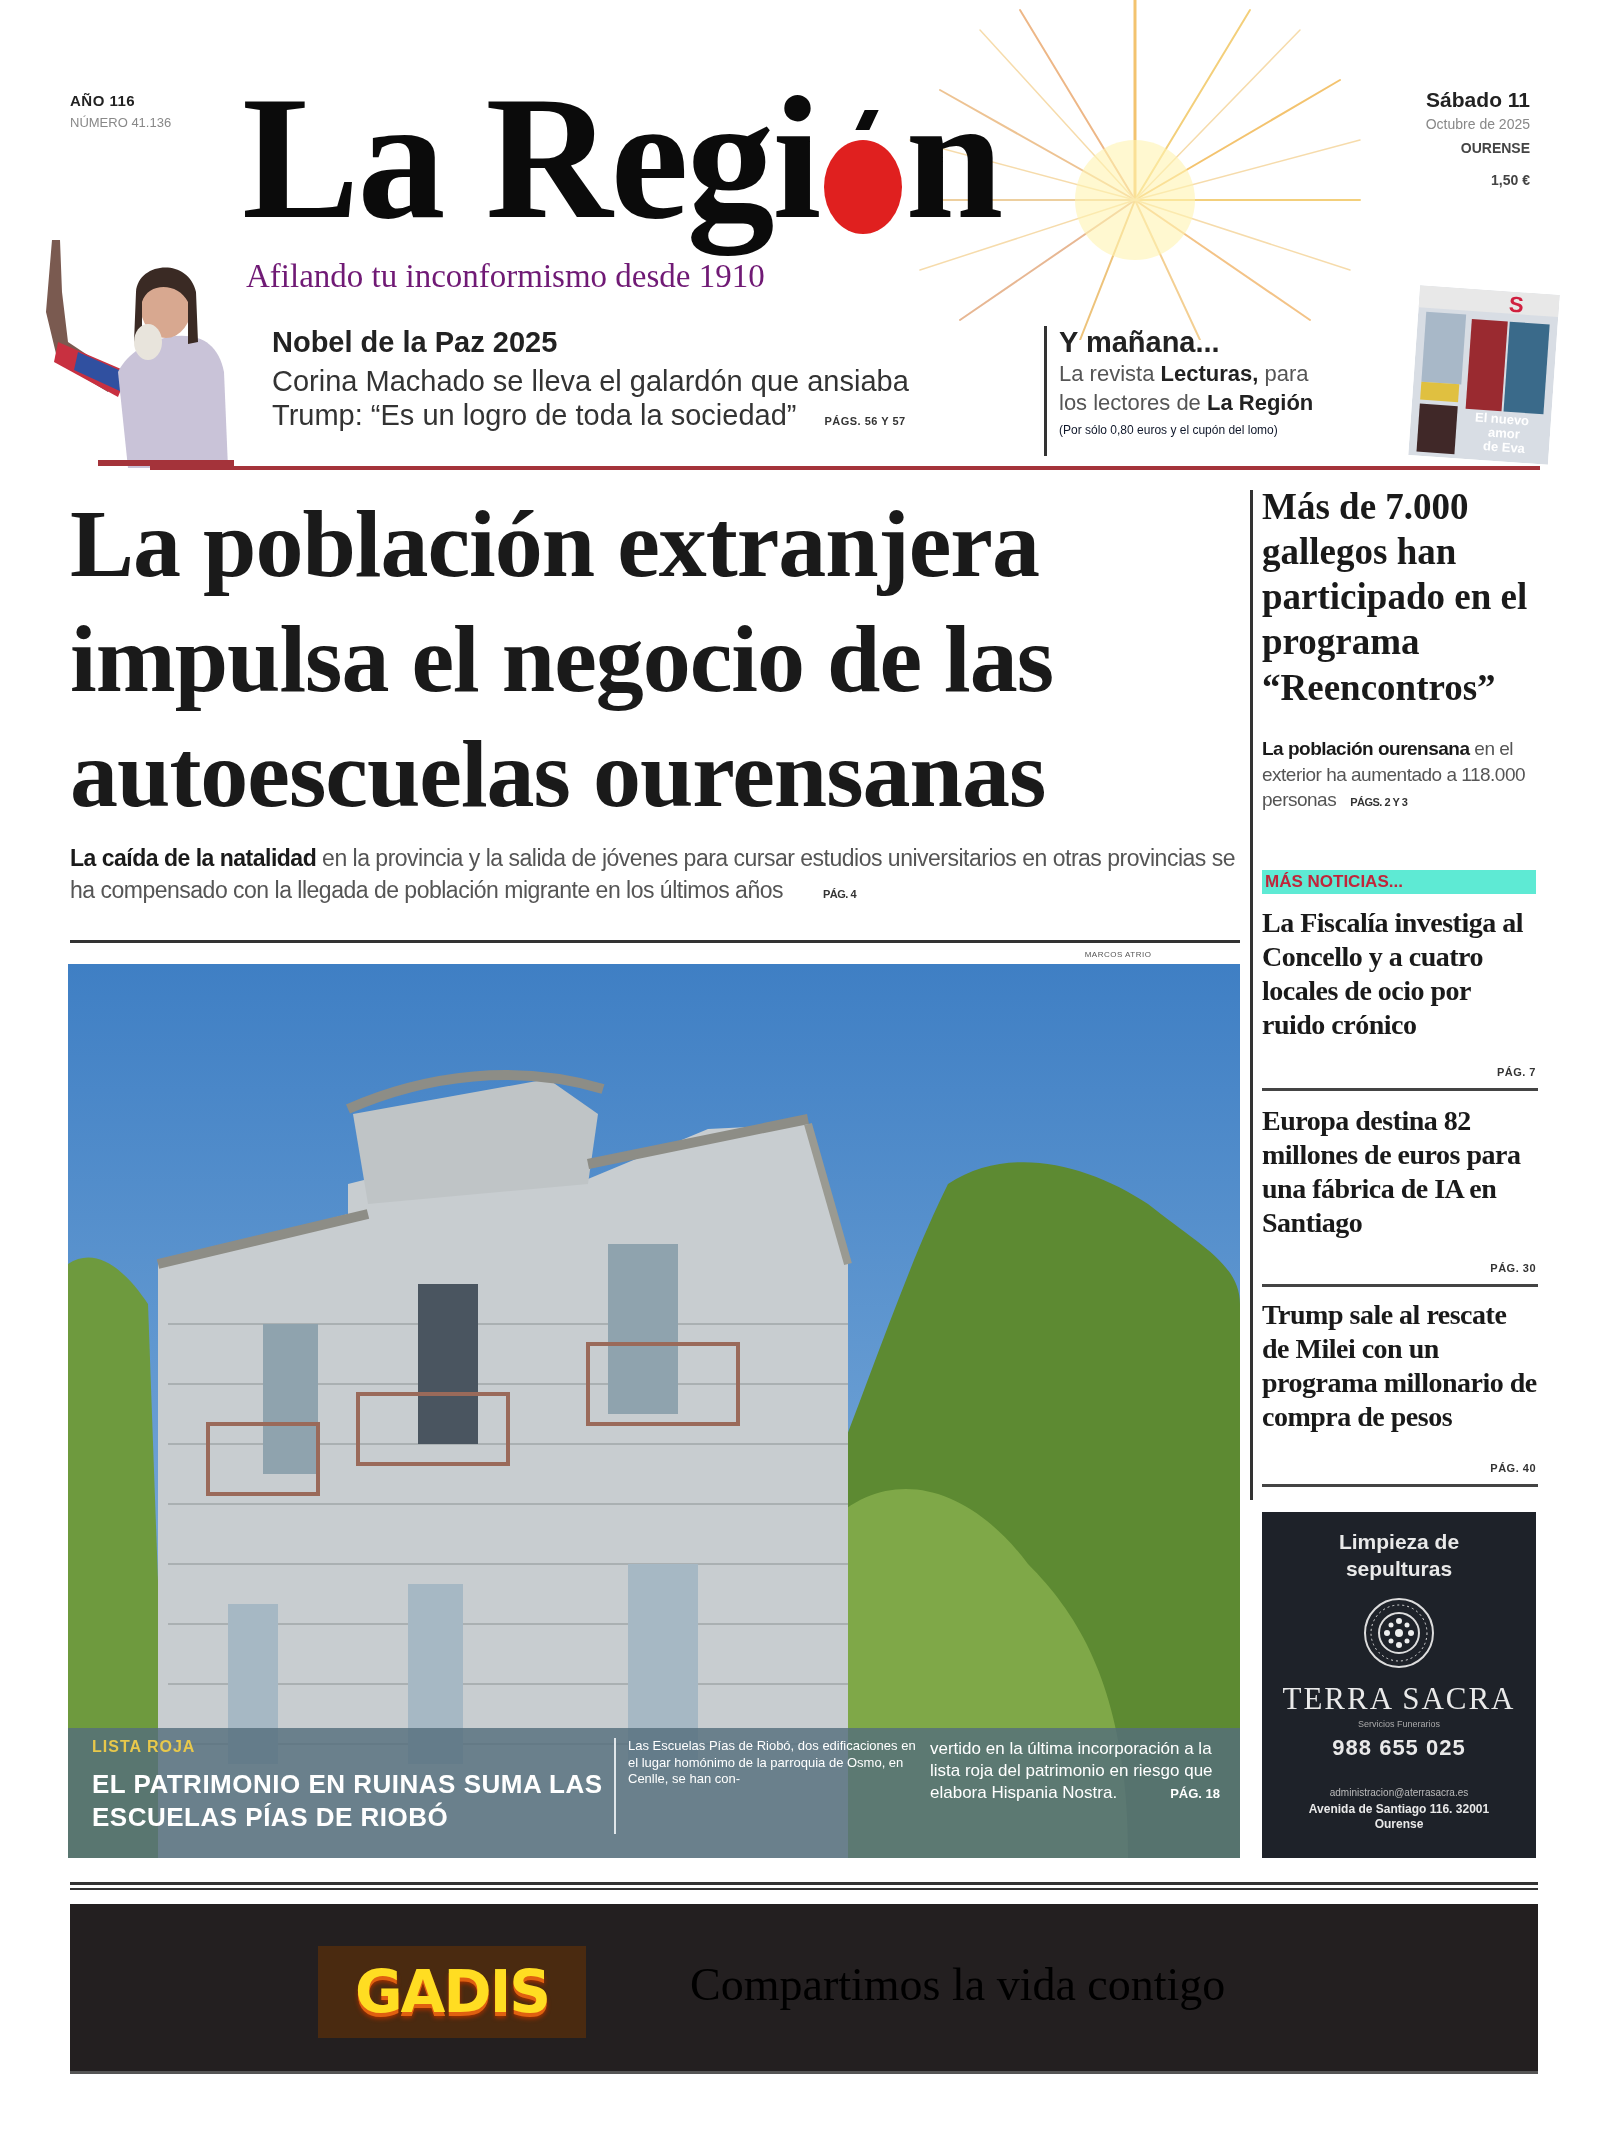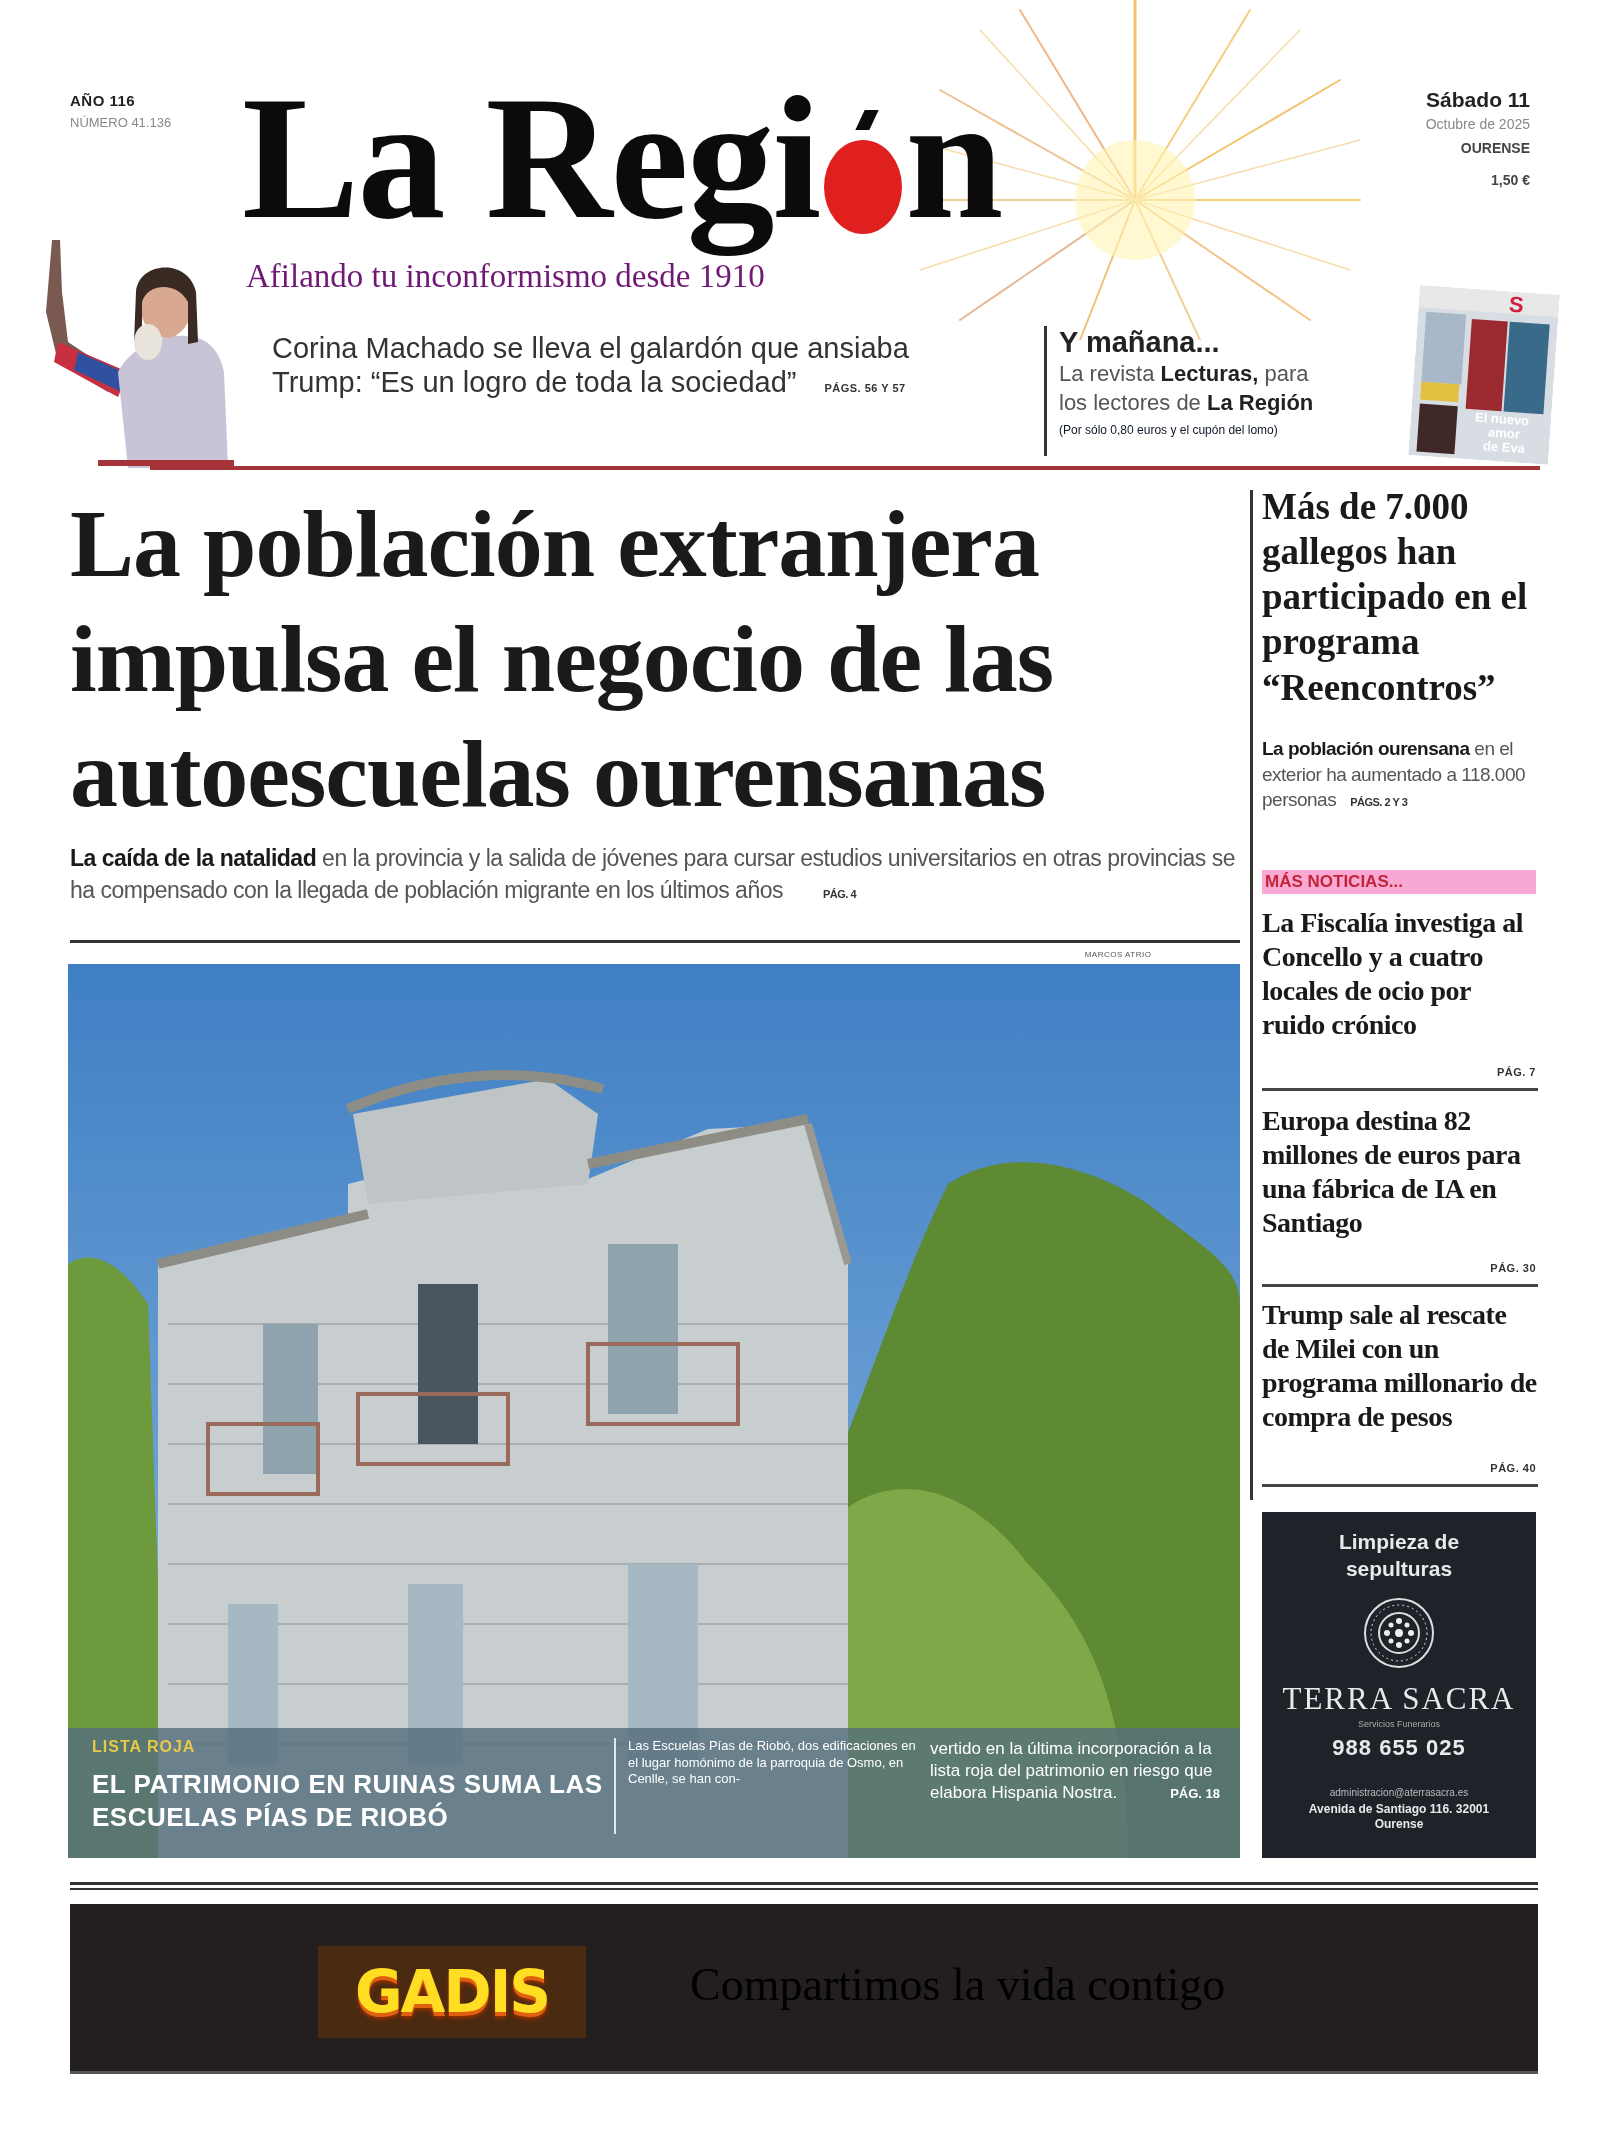--- a/index.html
+++ b/index.html
@@ -55,21 +55,21 @@
   .cap-col1 { left: 628px; top: 1738px; width: 290px; font-size: 13px; color: #fff; line-height: 1.28; }
   .cap-col2 { left: 930px; top: 1738px; width: 290px; font-size: 17px; color: #fff; line-height: 1.28; }
   .cap-col2 .pg { float: right; font-weight: bold; font-size: 13px; margin-top: 4px; }
 
   
   .col-sep { left: 1250px; top: 490px; width: 3px; height: 1010px; background: #333; }
   .side-head { left: 1262px; top: 484px; width: 300px; font-family: "Liberation Serif", serif; font-weight: bold; font-size: 37px; line-height: 1.22; color: #1a1a1a; }
   .side-sub { left: 1262px; top: 736px; width: 300px; font-size: 19px; line-height: 1.35; color: #555; letter-spacing: -0.5px; }
   .side-sub b { color: #1a1a1a; }
   .side-sub .pg { font-size: 11px; font-weight: bold; color: #333; margin-left: 14px; }
-  .more-label { left: 1262px; top: 870px; width: 274px; height: 24px; background: #f9a8d4; font-size: 17px; font-weight: bold; color: #c0253a; padding-left: 3px; line-height: 24px; }
+  .more-label { left: 1262px; top: 870px; width: 274px; height: 24px; background: #5eead4; font-size: 17px; font-weight: bold; color: #c0253a; padding-left: 3px; line-height: 24px; }
   .brief { position: absolute; left: 1262px; width: 276px; font-family: "Liberation Serif", serif; font-weight: bold; font-size: 28px; line-height: 1.22; color: #1a1a1a; letter-spacing: -0.5px; }
   .brief-pg { position: absolute; left: 1262px; width: 274px; text-align: right; font-size: 11px; font-weight: bold; color: #333; letter-spacing: 0.5px; }
   .brief-rule { position: absolute; left: 1262px; width: 276px; height: 3px; background: #444; }
 
   
   .ad-terra { left: 1262px; top: 1512px; width: 274px; height: 346px; background: #1e2229; color: #e9e9e9; text-align: center; }
   .ad-terra .t1 { font-size: 21px; font-weight: bold; margin-top: 16px; line-height: 1.3; }
   .ad-terra .emblem { margin: 14px auto 0; width: 72px; height: 72px; }
   .ad-terra .brand { font-family: "Liberation Serif", serif; font-size: 31px; letter-spacing: 2px; margin-top: 8px; }
   .ad-terra .serv { font-size: 9px; color: #aaa; margin-top: 2px; }
@@ -133,20 +133,21 @@
   <path d="M20 110 L90 140 L80 165 L16 130 Z" fill="#c83040"></path>
   <path d="M40 120 L90 142 L84 160 L36 138 Z" fill="#3050a0"></path>
   <path d="M80 140 C 90 120, 110 110, 130 105 C 160 100, 180 110, 186 140 L 190 236 L 90 236 Z" fill="#c9c3d8"></path>
   <ellipse cx="128" cy="72" rx="26" ry="34" fill="#d8a890"></ellipse>
   <path d="M98 60 C 100 30, 150 25, 158 60 L 160 110 L 150 112 L 150 70 C 140 50, 110 50, 104 70 L 104 110 L 96 110 Z" fill="#3a2a24"></path>
   <ellipse cx="110" cy="110" rx="14" ry="18" fill="#e8e4dc"></ellipse>
   <rect x="60" y="228" width="136" height="6" fill="#a4333a"></rect>
 </svg>
 
 <div class="abs nobel">
+  <div class="kicker">Nobel de la Paz 2025</div>
   <div class="line">Corina Machado se lleva el galardón que ansiaba</div>
   <div class="line" style="margin-top:2px;"><span>Trump: “Es un logro de toda la sociedad”</span><span class="pags">PÁGS. 56 Y 57</span></div>
 </div>
 
 <div class="abs tomorrow">
   <div class="k">Y mañana...</div>
   <div class="l"><span>La revista </span><b>Lecturas,</b><span> para</span></div>
   <div class="l"><span>los lectores de </span><b>La Región</b></div>
   <div class="s">(Por sólo 0,80 euros y el cupón del lomo)</div>
 </div>

